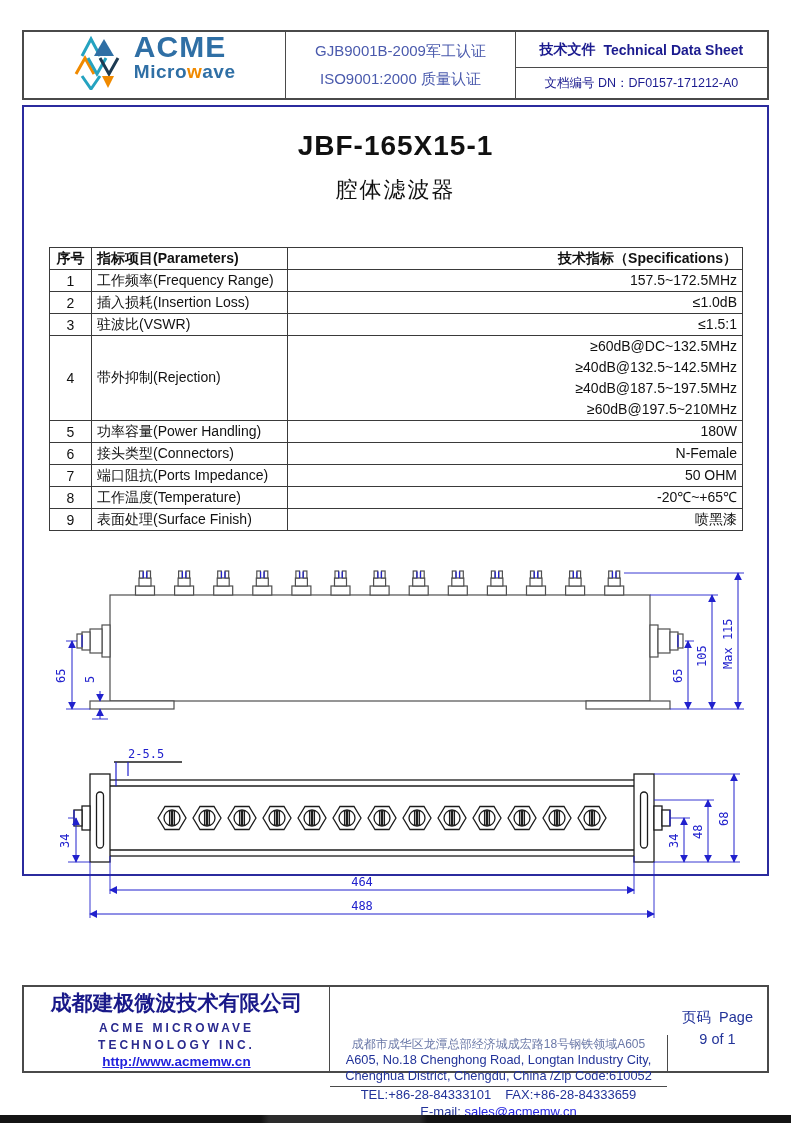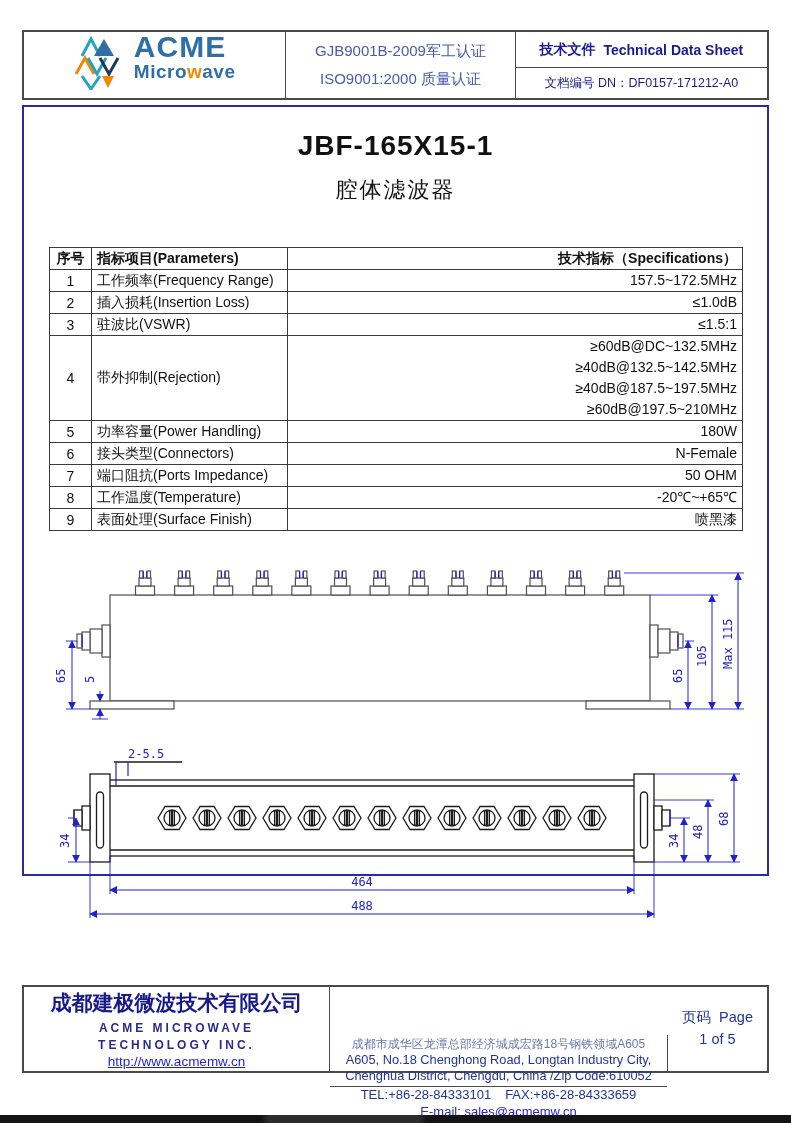--- a/index.html
+++ b/index.html
@@ -50,21 +50,21 @@
   .dwg-side { top:450px; }
   .dwg-top  { top:635px; }
   
   .footer-table {
     position:absolute; left:22px; top:985px; width:747px; height:88px;
     border:2px solid #4a4a4a; display:flex;
   }
   .f-left { width:306px; border-right:1px solid #4a4a4a; display:flex; flex-direction:column; align-items:center; justify-content:center; }
   .f-company-zh { font-size:21px; font-weight:bold; color:#191989; margin-bottom:3px; }
   .f-company-en { font-size:12px; font-weight:bold; color:#2a2a8f; letter-spacing:3px; line-height:1.35; }
-  .f-web { font-size:13.5px; color:#2222dd; text-decoration:underline; margin-top:1px; }
+  .f-web { font-size:13.5px; color:#2222dd; text-decoration:underline; margin-top:1px;font-weight:bold; }
   .f-mid { width:338px; border-right:1px solid #4a4a4a; display:flex; flex-direction:column;margin-top:48px; }
   .f-addr { border-bottom:1px solid #4a4a4a; padding:2px 4px 3px 4px; text-align:center; }
   .f-addr-zh { font-size:12px; color:#6b79a8; line-height:1.25; }
   .f-addr-en { font-size:12.8px; color:#223399; line-height:1.22; }
   .f-contact { flex:1; display:flex; flex-direction:column; align-items:center; justify-content:center; gap:2px; }
   .f-tel { font-size:13px; color:#223399; }
   .f-tel span { margin:0 7px; }
   .f-email { font-size:13px; color:#223399; }
   .f-email a, .f-email .lnk { color:#2222dd; text-decoration:underline; }
   .f-page { flex:1; display:flex; flex-direction:column; align-items:center; justify-content:center; color:#223399; font-size:14.5px; line-height:1.5; }
@@ -373,18 +373,18 @@
         <div class="f-addr-en">A605, No.18 Chenghong Road, Longtan Industry City,</div>
         <div class="f-addr-en">Chenghua District, Chengdu, China /Zip Code:610052</div>
       </div>
       <div class="f-contact">
         <div class="f-tel"><span>TEL:+86-28-84333101</span><span>FAX:+86-28-84333659</span></div>
         <div class="f-email"><span>E-mail:</span> <span class="lnk">sales@acmemw.cn</span></div>
       </div>
     </div>
     <div class="f-page">
       <div><span>页码</span>&nbsp;&nbsp;<span>Page</span></div>
-      <div>1 of 5</div>
+      <div>9 of 1</div>
     </div>
   </div>
 
   <div class="bottom-bar"></div>
 </div>
 
 </body></html>

